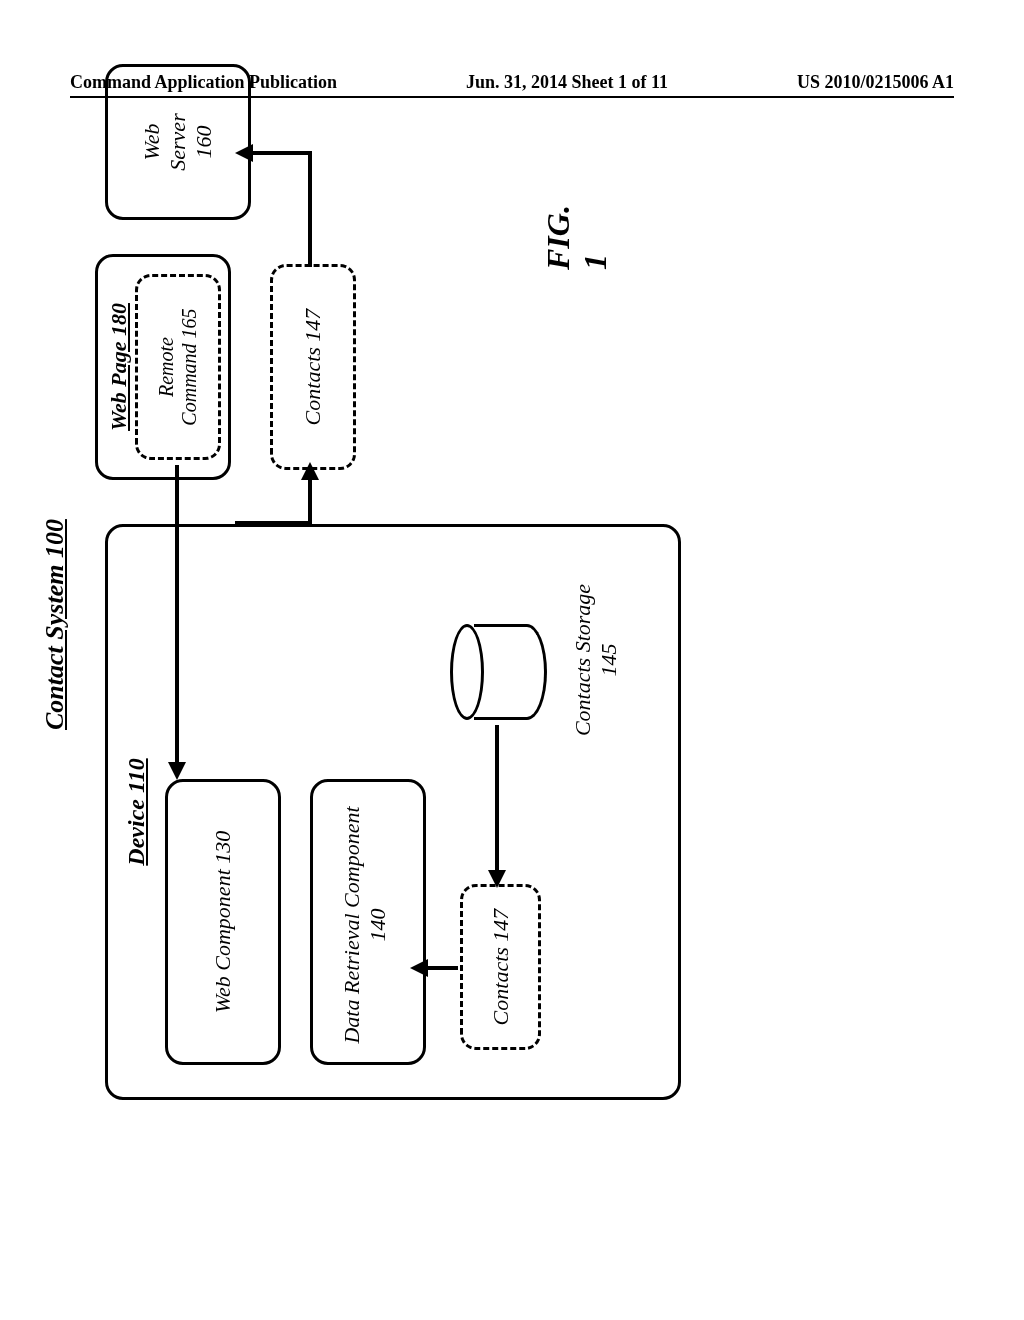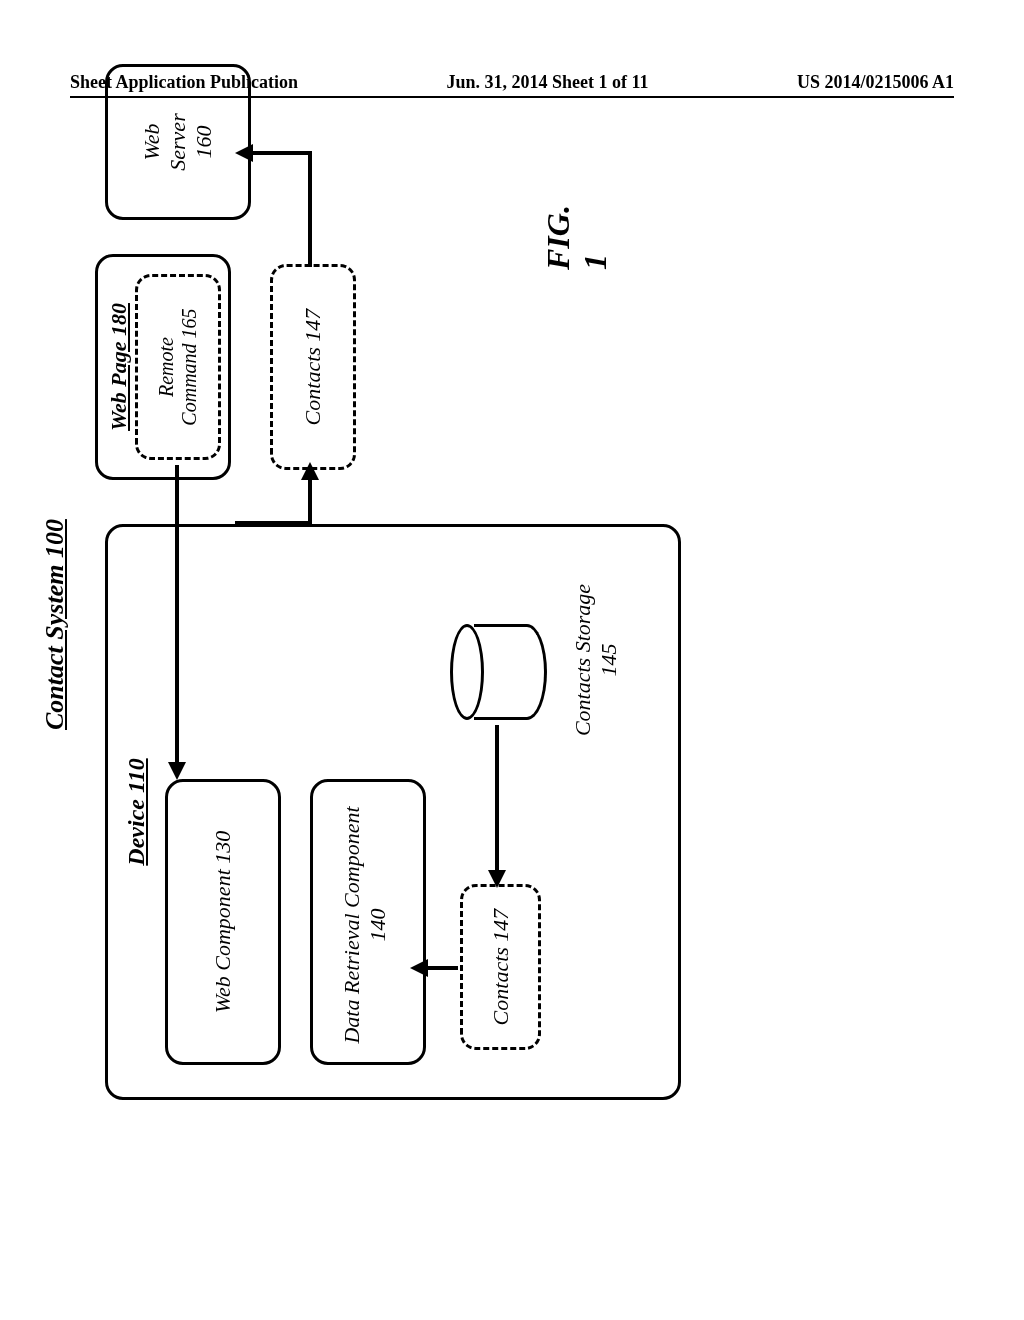--- a/index.html
+++ b/index.html
@@ -137,23 +137,23 @@
     .arrow-line-v {
       position: absolute;
       width: 4px;
       background: black;
     }
   </style>
 </head>
 <body>
 
 <div class="header">
-  <span>Sheet Application Publication</span>
+  <span>Command Application Publication</span>
   <span>Jun. 31, 2014   Sheet 1 of 11</span>
-  <span>US 2014/0215006 A1</span>
+  <span>US 2010/0215006 A1</span>
 </div>
 <div class="hr-line"></div>
 
 <div class="diagram-area">
 
   <div class="system-title">Contact System 100</div>
   <div class="fig-label">FIG. 1</div>
 
   <div class="box" style="top:95px; left:0px; width:570px; height:570px; justify-content:flex-start;">
     <div class="underline-bold box-label" style="margin-top:15px; font-size:24px;">Device 110</div>

